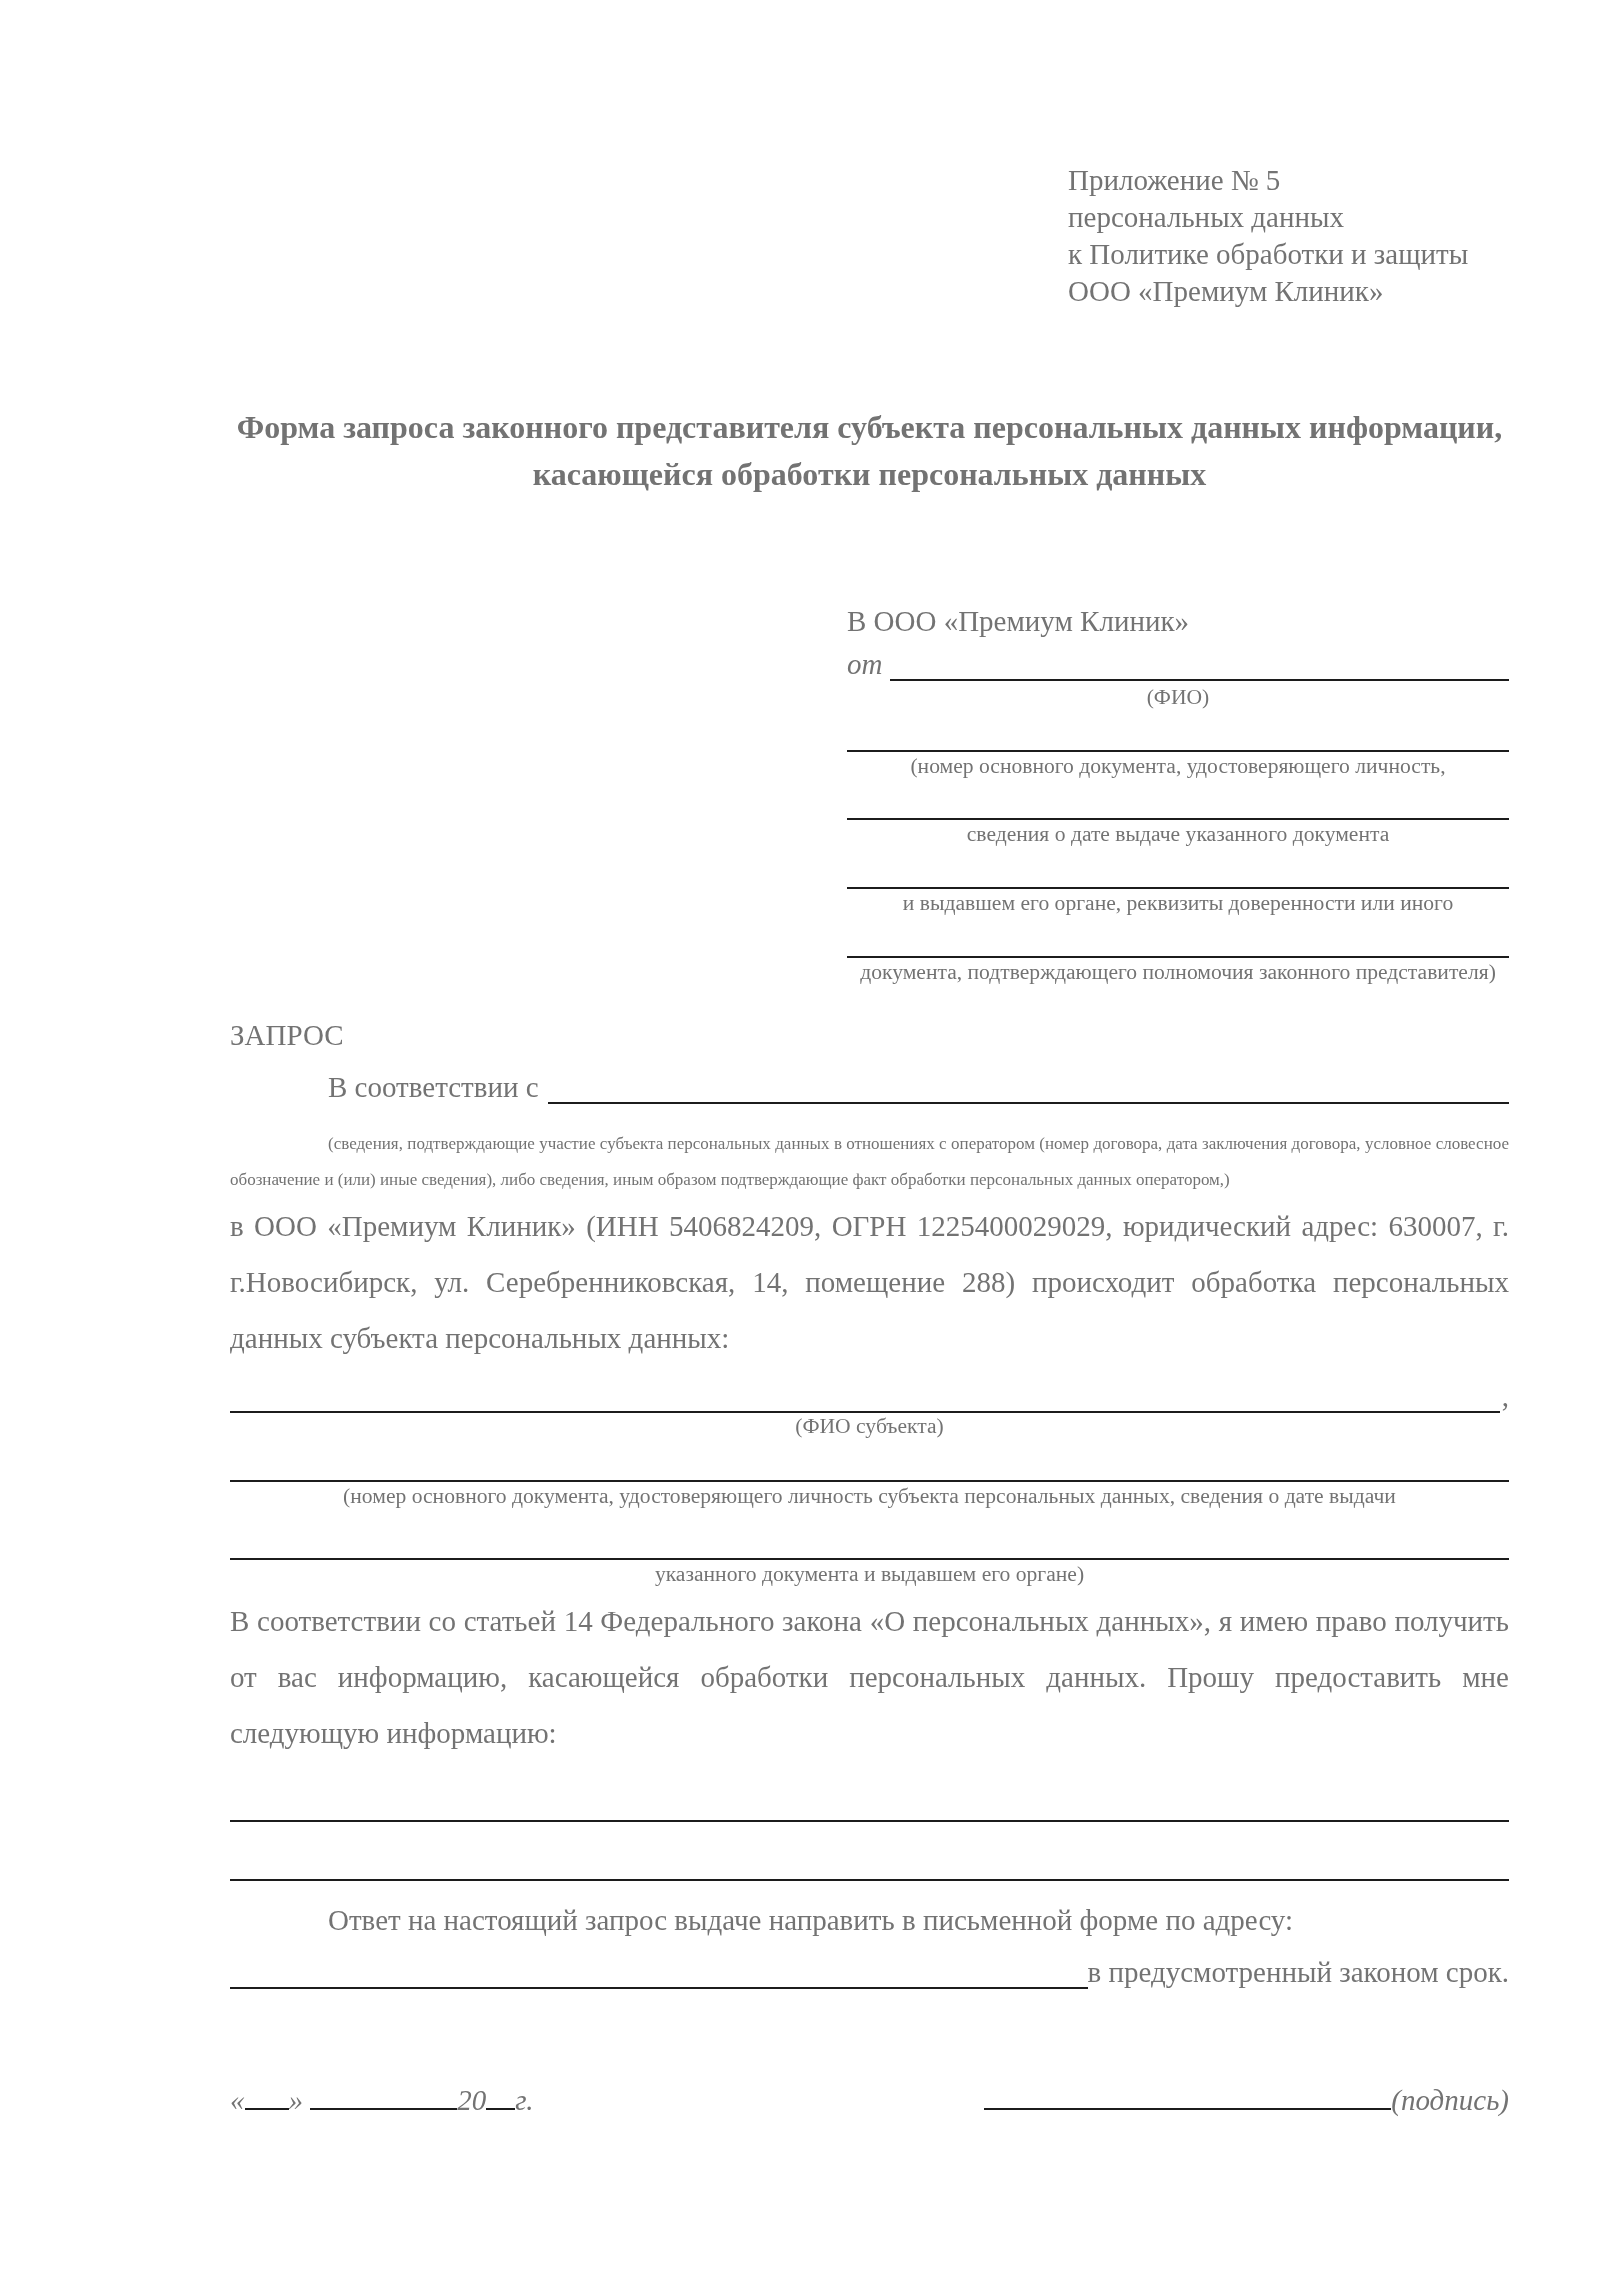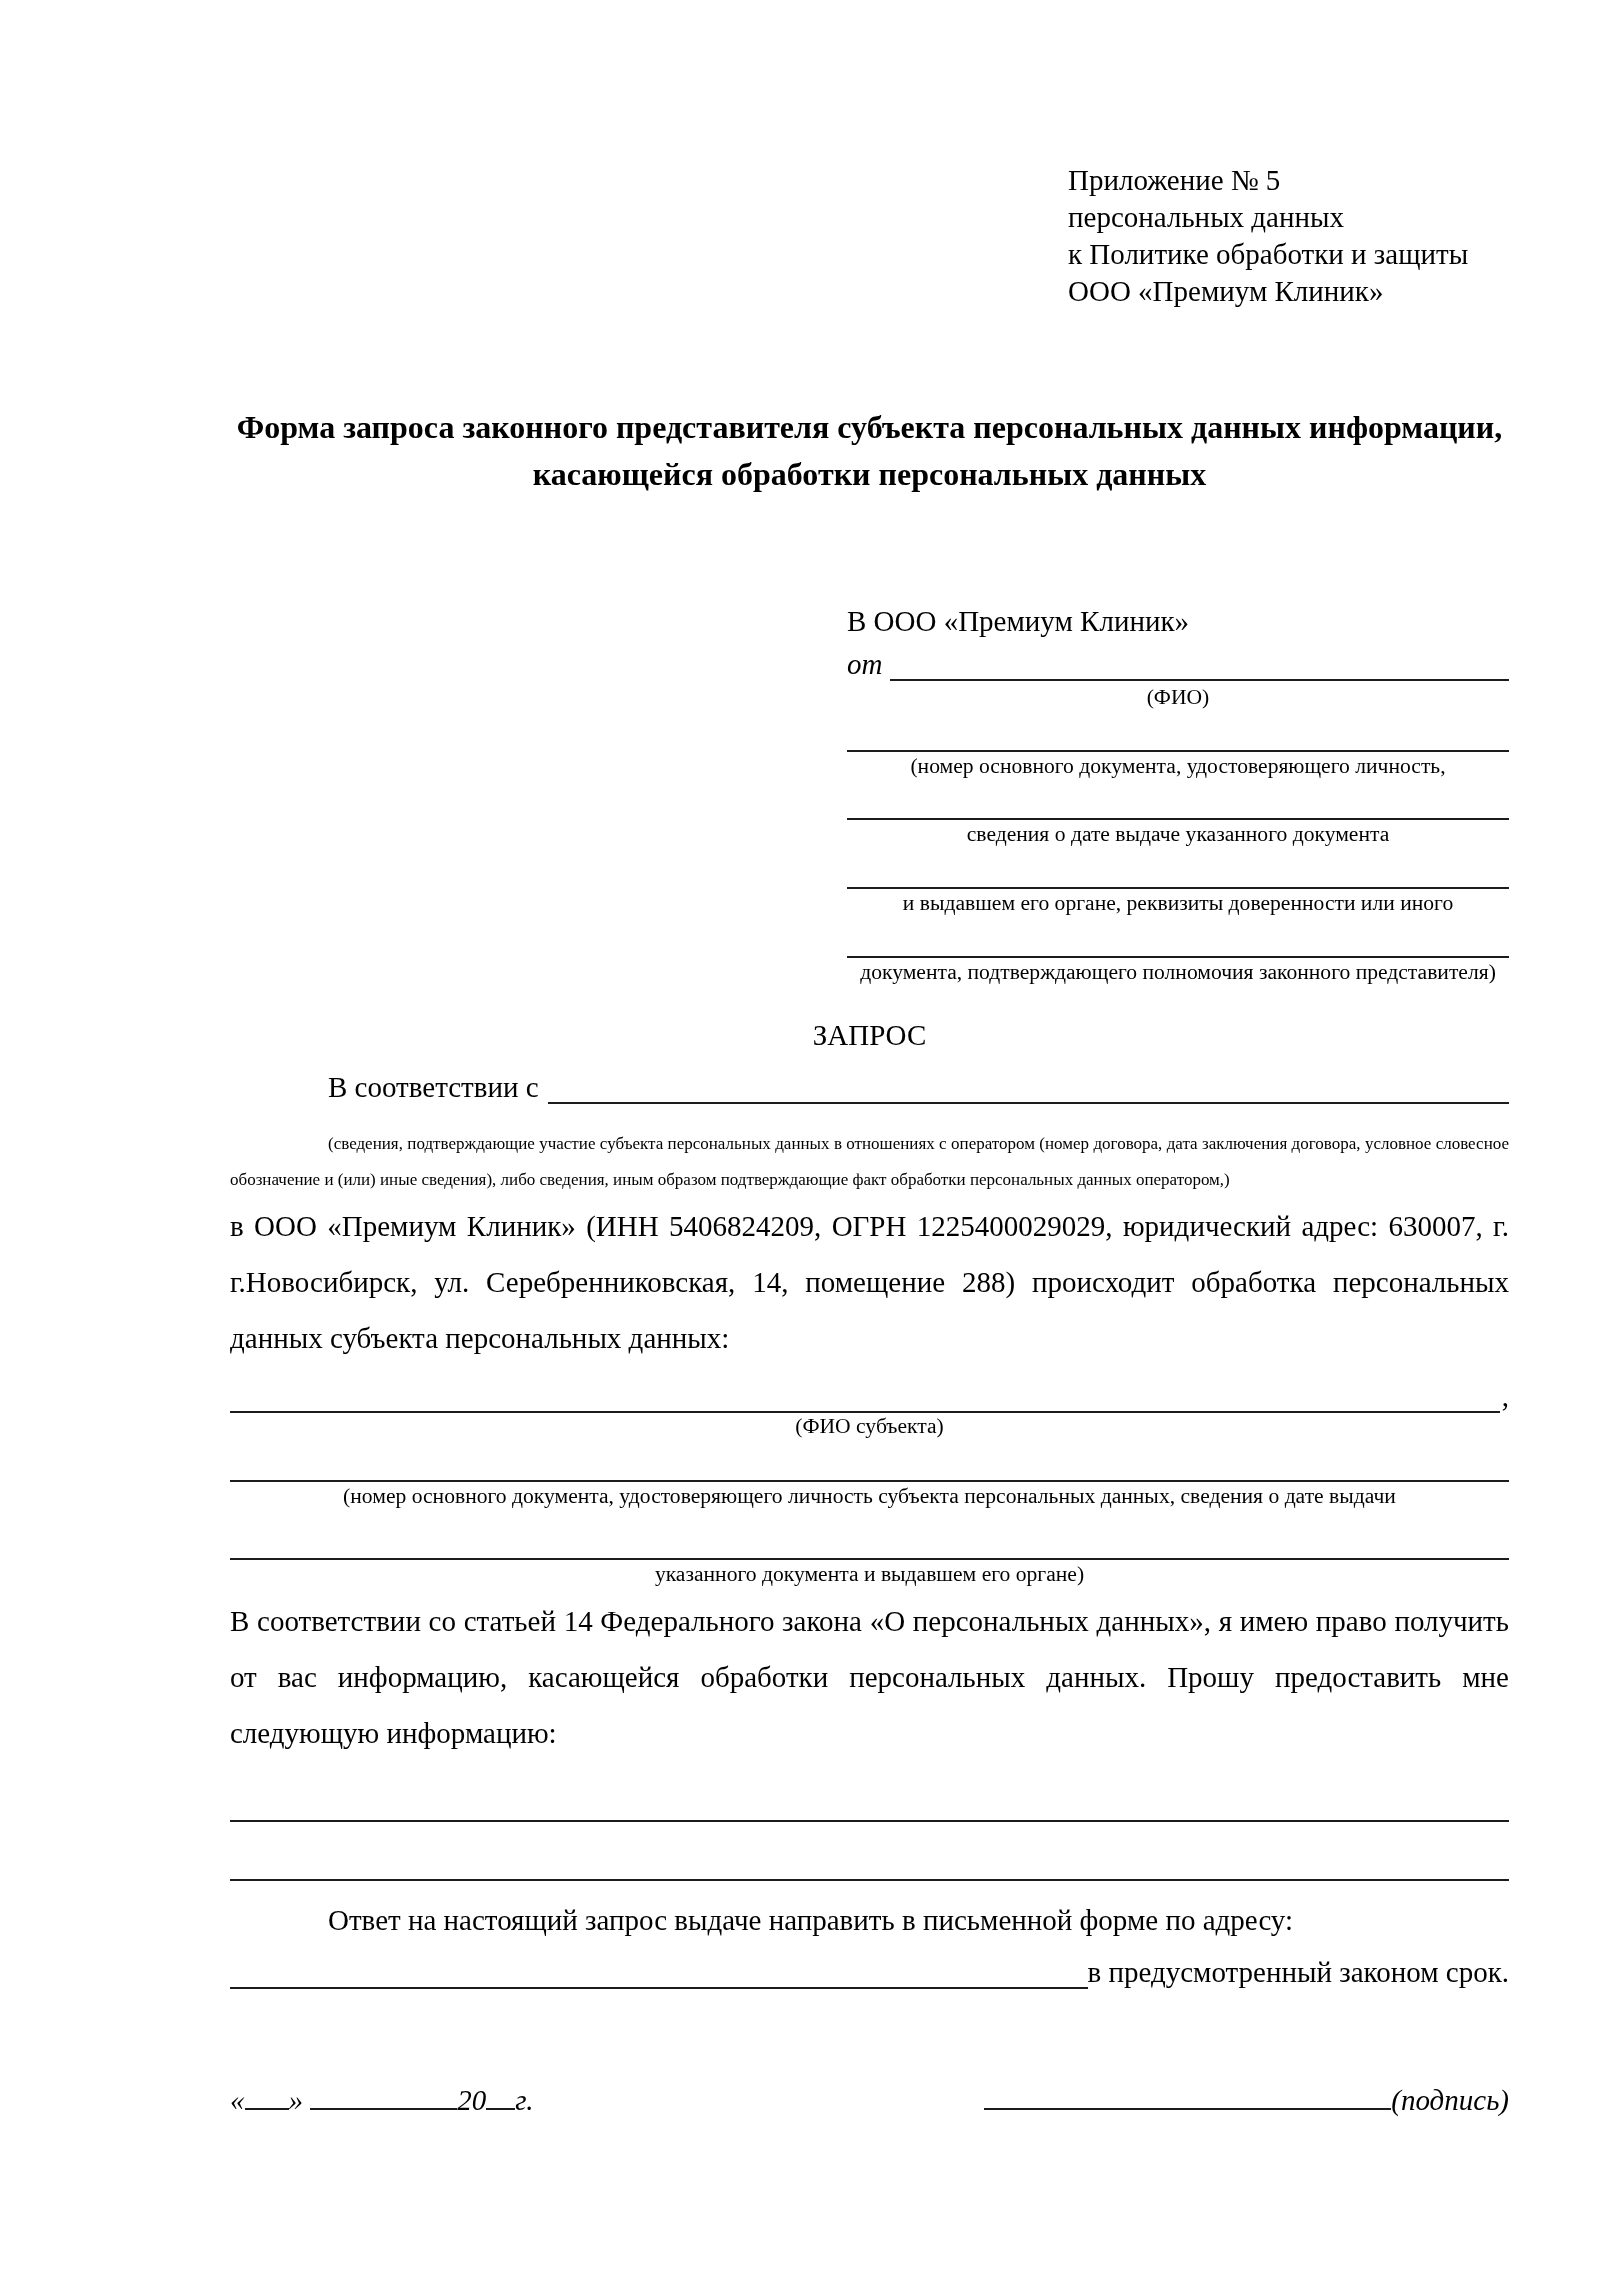--- a/index.html
+++ b/index.html
@@ -3,21 +3,21 @@
 <meta charset="utf-8">
 <style>
   * { margin: 0; padding: 0; box-sizing: border-box; }
   html, body { background: #888; }
   .page {
     position: relative;
     width: 1621px;
     height: 2293px;
     margin: 0 auto;
     background: #ffffff;
-    color: #000000;
+    color: #737373;
     font-family: "Liberation Serif", "DejaVu Serif", serif;
     font-size: 29px;
     padding: 162px 112px 0 230px;
     overflow: hidden;
   }
   .header-note {
     width: 441px;
     margin-left: auto;
     line-height: 37px;
   }
@@ -53,21 +53,21 @@
     white-space: nowrap;
   }
   .field-line {
     border-bottom: 2.9px solid #1c1c1c;
     height: 21.6px;
     margin-top: 19.6px;
   }
   .fcap { margin-top: 1px; }
   .zapros-heading {
     margin-top: 31px;
-    text-align: center;
+    text-align: left;
     line-height: 39px;
   }
   .intro-row {
     display: flex;
     align-items: flex-end;
     margin-top: 7.8px;
     height: 41px;
   }
   .intro-row .indent { width: 98px; flex: 0 0 auto; }
   .intro-row .label { white-space: nowrap; padding-right: 9.8px; }

